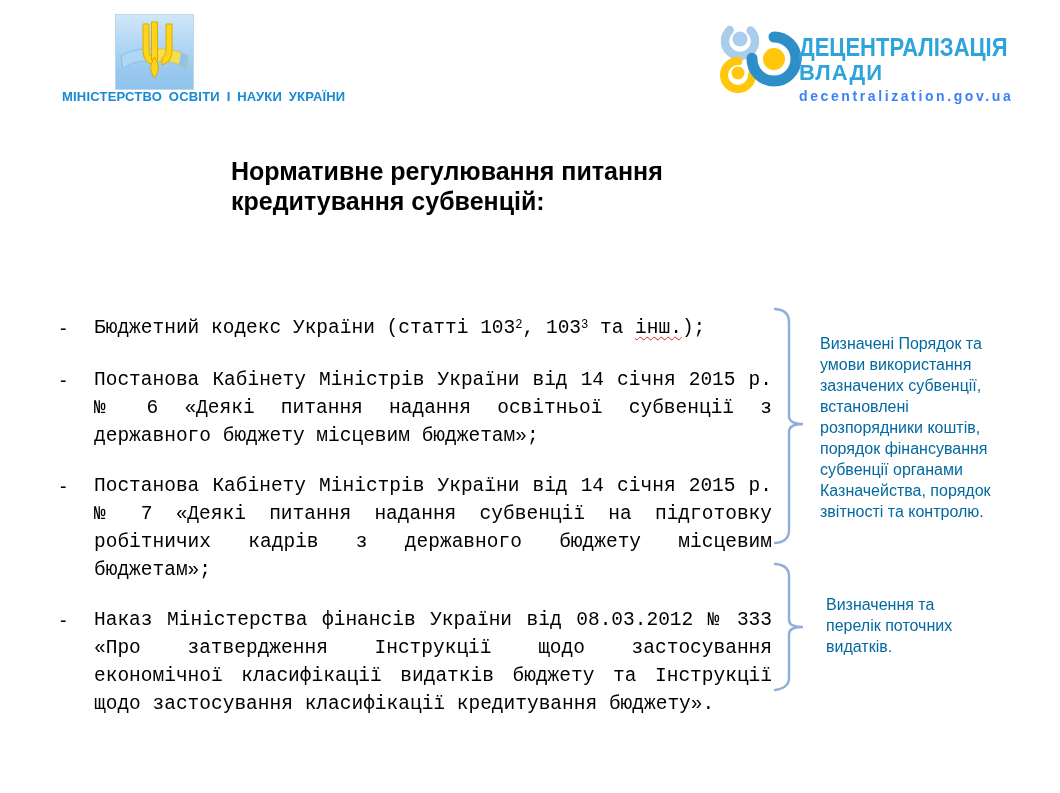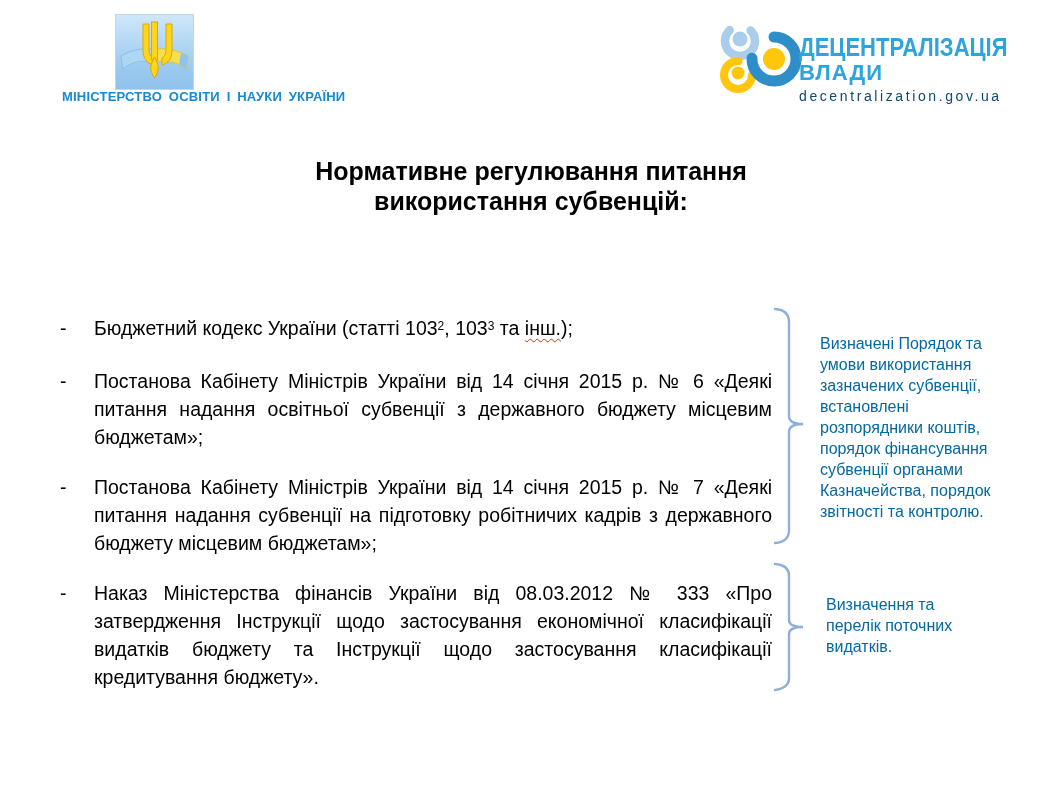--- a/index.html
+++ b/index.html
@@ -24,34 +24,34 @@
   .dec-text{position:absolute; left:799px; top:28px; width:240px; line-height:1;margin-top:7px;}
   .dec-line1{
     display:inline-block; font-size:25px; font-weight:bold; color:#2fa3dc;
     transform:scaleX(.88); transform-origin:left center; white-space:nowrap;
   }
   .dec-line2{
     display:block; font-size:22px; font-weight:bold; color:#2fa3dc; margin-top:2px;
     letter-spacing:1px;
   }
   .dec-url{
-    display:block; font-size:14px; font-weight:normal; color:#0c4a6e;
+    display:block; font-size:14px; font-weight:bold; color:#3b82f6;
     letter-spacing:2.6px; margin-top:5px; white-space:nowrap;
   }
   
   .slide-title{
     position:absolute; left:231px; top:156px; width:600px; margin:0;
     font-size:25px; line-height:30px; font-weight:bold; color:#000;
-    text-align:center;
+    text-align:left;
   }
   
   .bullets{position:absolute; left:60px; top:314px; width:712px;}
   .bullet-item{display:flex; margin-bottom:22px; font-size:19.5px; line-height:28px; color:#000;}
   .bullet-dash{flex:0 0 34px; width:34px;}
-  .bullet-text{flex:1; margin:0; text-align:justify; text-align-last:left;}
+  .bullet-text{flex:1; margin:0; text-align:justify; text-align-last:left;font-family:Liberation Mono, monospace;}
   .seg-sup{font-size:62%; position:relative; top:-0.45em;}
   .seg-misspelled{
     text-decoration:underline; text-decoration-style:wavy;
     text-decoration-color:#d42a1e; text-decoration-thickness:1px;
     text-underline-offset:3px;
   }
   
   .brace{position:absolute;}
   .brace-1{left:772px; top:306px;}
   .brace-2{left:772px; top:561px;}
@@ -93,21 +93,21 @@
     <circle cx="64" cy="46" r="11" fill="#ffc60b"></circle>
   </svg>
   <div class="dec-text">
     <span class="dec-line1">ДЕЦЕНТРАЛІЗАЦІЯ</span>
     <span class="dec-line2">ВЛАДИ</span>
     <span class="dec-url">decentralization.gov.ua</span>
   </div>
 
   <h1 class="slide-title">
     <span>Нормативне регулювання питання</span><br>
-    <span>використання субвенцій:</span>
+    <span>кредитування субвенцій:</span>
   </h1>
 
   <div class="bullets">
     <div class="bullet-item">
       <span class="bullet-dash">-</span>
       <p class="bullet-text"><span>Бюджетний кодекс України (статті 103</span><span class="seg-sup">2</span><span>, 103</span><span class="seg-sup">3</span><span> та </span><span class="seg-misspelled">інш.</span><span>);</span></p>
     </div>
     <div class="bullet-item">
       <span class="bullet-dash">-</span>
       <p class="bullet-text"><span>Постанова Кабінету Міністрів України від 14 січня 2015 р. № 6 «Деякі питання надання освітньої субвенції з державного бюджету місцевим бюджетам»;</span></p>

